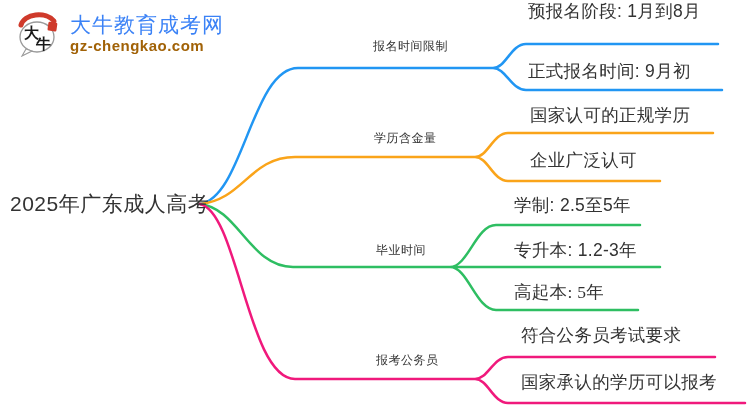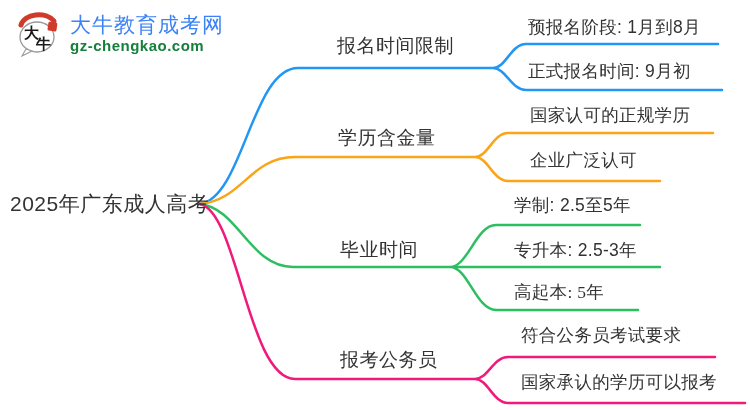--- a/index.html
+++ b/index.html
@@ -3,28 +3,28 @@
 <meta charset="utf-8">
 <style>
   html,body{margin:0;padding:0;background:#ffffff;}
   #canvas{
     position:relative;width:750px;height:410px;background:#ffffff;overflow:hidden;
     font-family:"Liberation Sans","DejaVu Sans",sans-serif;
   }
   #connector-svg{position:absolute;left:0;top:0;width:750px;height:410px;}
   .lbl{position:absolute;color:#333333;white-space:nowrap;}
   .root-lbl{font-size:21px;line-height:26px;letter-spacing:0.5px;text-align:right;}
-  .branch-lbl{font-size:19px;line-height:24px;letter-spacing:0.5px;}
+  .branch-lbl{font-size:12px;line-height:24px;letter-spacing:0.5px;margin-left:36px;}
   .leaf-lbl{font-size:17.5px;line-height:22px;letter-spacing:0.3px;}
   
   .logo{position:absolute;left:12px;top:9px;display:flex;align-items:center;}
   .logo-icon{width:52px;height:48px;position:relative;flex:0 0 auto;}
   .logo-text{margin-left:6px;}
   .logo-title{font-size:21px;line-height:24px;font-weight:normal;color:#3b82f6;letter-spacing:1px;}
-  .logo-domain{font-size:15px;line-height:17px;font-weight:bold;color:#15803d;letter-spacing:0.5px;}
+  .logo-domain{font-size:15px;line-height:17px;font-weight:bold;color:#a16207;letter-spacing:0.5px;}
 </style>
 </head>
 <body>
 
 <div id="canvas">
 
   <svg id="connector-svg" viewBox="0 0 750 410" fill="none">
     <path stroke-width="2.5" stroke-linecap="round" stroke-linejoin="round" d="M200,204 C243,198 252,68 298,68 L493,68
              M493,68 C506,68 511,44 526,44 L718,44
              M493,68 C506,68 511,90 526,90 L722,90" stroke="#2196f3"></path>
@@ -57,26 +57,26 @@
     </div>
   </div>
 
   <div class="lbl root-lbl" style="left:10px;top:191px;">2025年广东成人高考</div>
 
   <div class="lbl branch-lbl" style="left:337px;top:34px;">报名时间限制</div>
   <div class="lbl branch-lbl" style="left:338px;top:126px;text-align:right;">学历含金量</div>
   <div class="lbl branch-lbl" style="left:340px;top:238px;">毕业时间</div>
   <div class="lbl branch-lbl" style="left:340px;top:348px;">报考公务员</div>
 
-  <div class="lbl leaf-lbl" style="left:528px;top:16px;">预报名阶段: 1月到8月</div>
+  <div class="lbl leaf-lbl" style="left:528px;top:0;">预报名阶段: 1月到8月</div>
   <div class="lbl leaf-lbl" style="left:528px;top:60px;">正式报名时间: 9月初</div>
 
   <div class="lbl leaf-lbl" style="left:530px;top:149px;">企业广泛认可</div>
   <div class="lbl leaf-lbl" style="left:530px;top:104px;">国家认可的正规学历</div>
 
   <div class="lbl leaf-lbl" style="left:514px;top:194px;">学制: 2.5至5年</div>
-  <div class="lbl leaf-lbl" style="left:514px;top:239px;">专升本: 2.5-3年</div>
+  <div class="lbl leaf-lbl" style="left:514px;top:239px;">专升本: 1.2-3年</div>
   <div class="lbl leaf-lbl" style="left:514px;top:281px;font-family:Liberation Serif, serif;">高起本: 5年</div>
 
   <div class="lbl leaf-lbl" style="left:521px;top:324px;">符合公务员考试要求</div>
   <div class="lbl leaf-lbl" style="left:521px;top:371px;">国家承认的学历可以报考</div>
 
 </div>
 
 </body></html>

